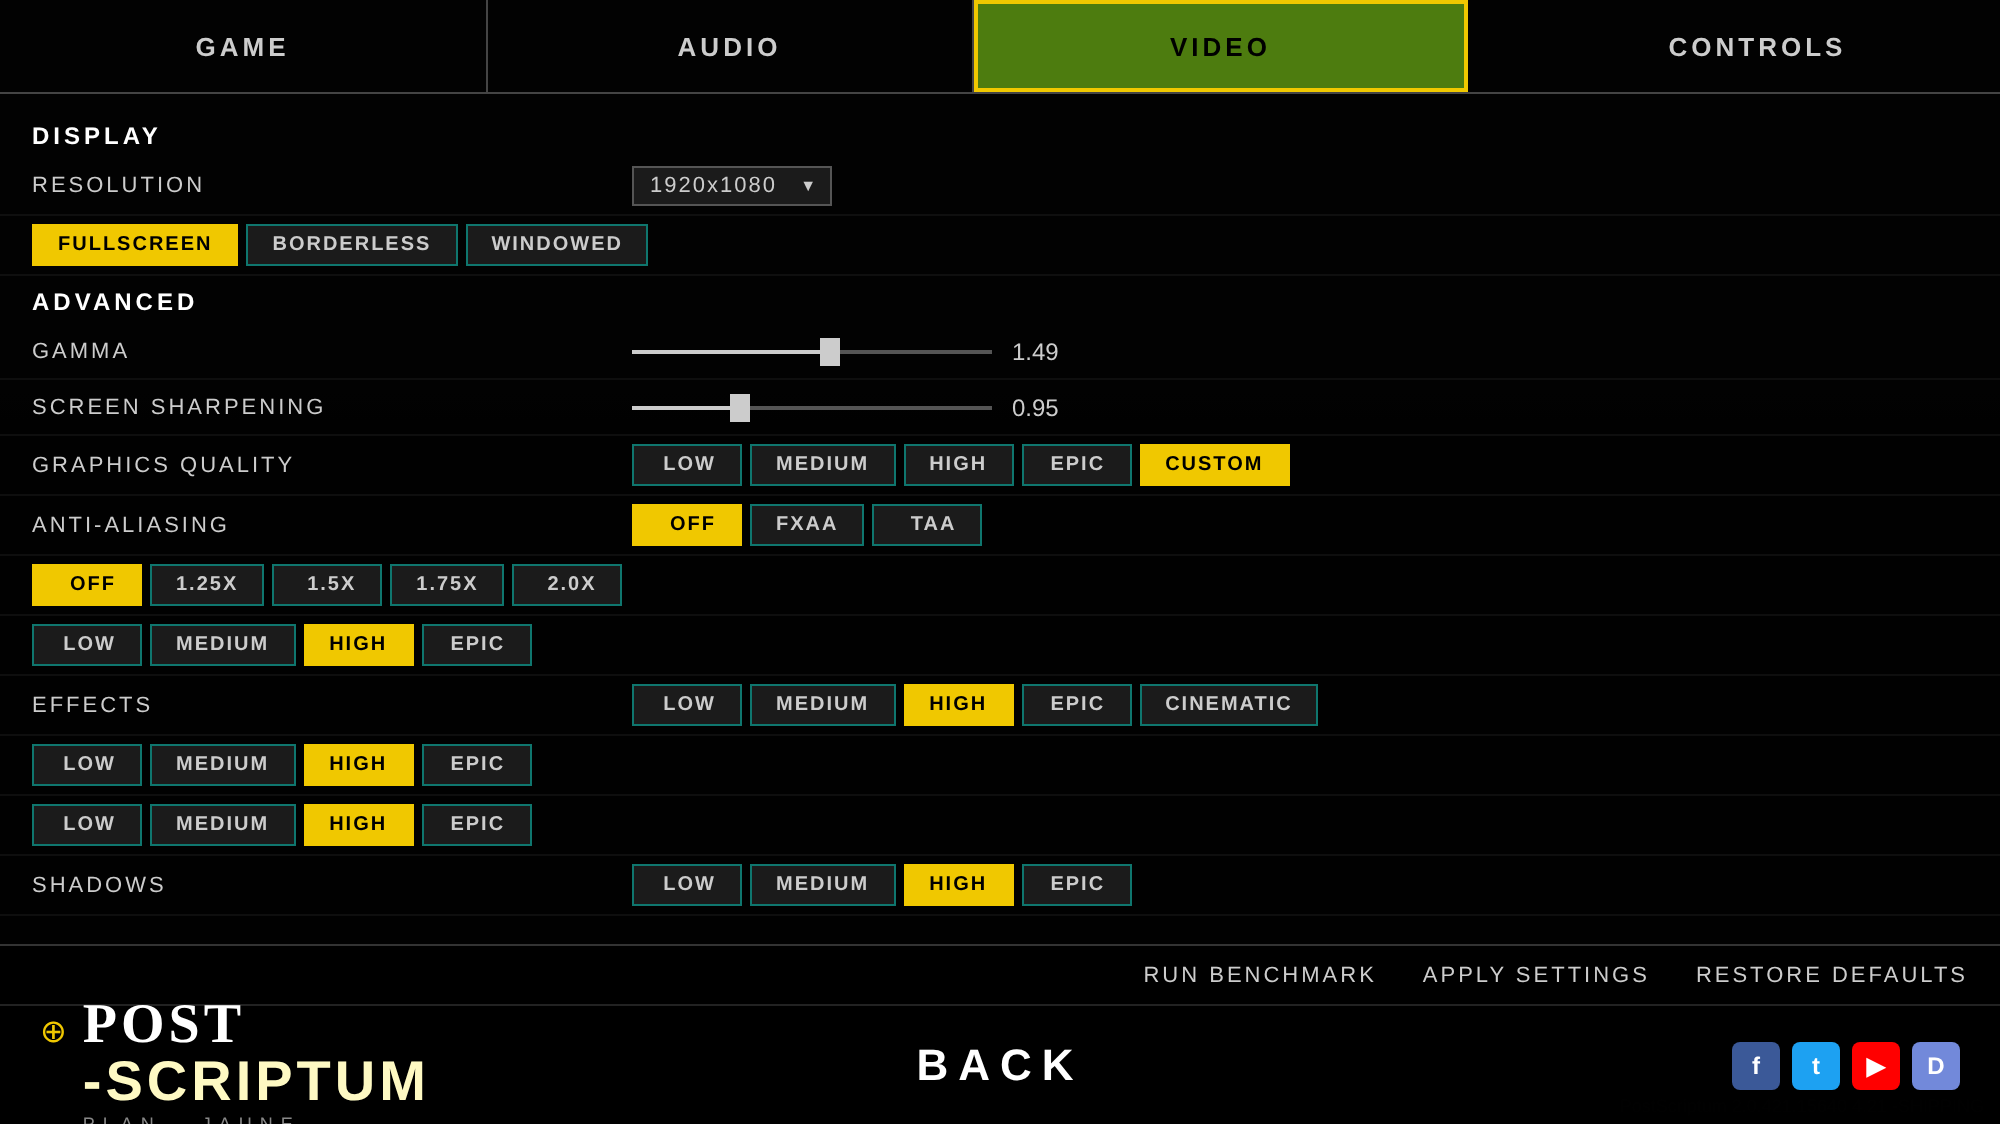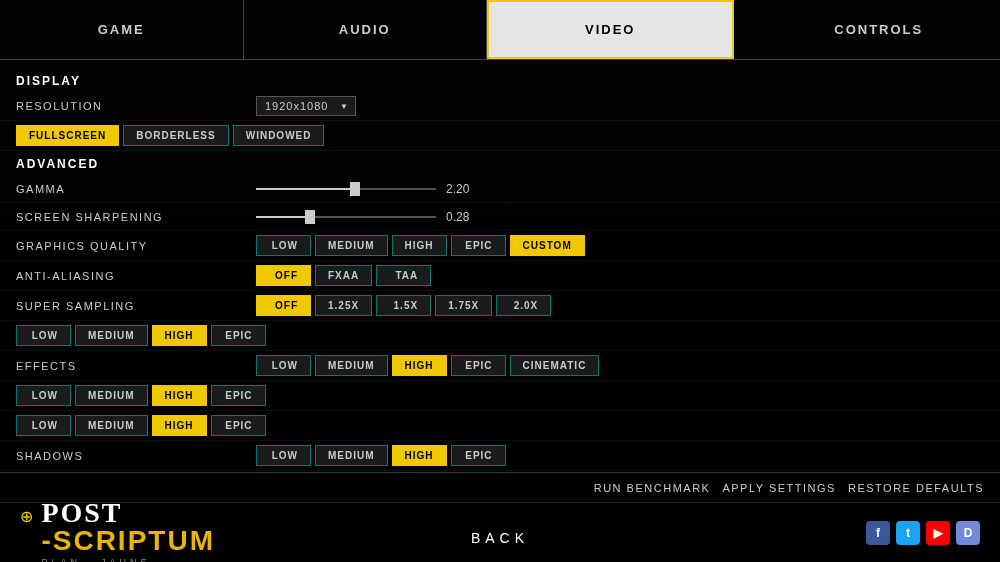--- a/index.html
+++ b/index.html
@@ -33,21 +33,21 @@
       inset: 0;
       z-index: 2;
       display: flex;
       flex-direction: column;
     }
 
     
     .nav-tabs {
       display: flex;
       width: 100%;
-      height: 60px;
+      height: 47px;
       background: rgba(0,0,0,0.85);
       border-bottom: 1px solid #444;
     }
 
     .nav-tab {
       flex: 1;
       display: flex;
       align-items: center;
       justify-content: center;
       color: #ccc;
@@ -55,21 +55,21 @@
       font-weight: bold;
       letter-spacing: 2px;
       cursor: pointer;
       border-right: 1px solid #444;
       text-transform: uppercase;
     }
 
     .nav-tab:last-child { border-right: none; margin-left: 24px; }
 
     .nav-tab.active {
-      background: #e5e5e5;
+      background: #4d7c0f;
       color: #000;
       border: 2px solid #f0c800;
     }
 
     
     .settings-panel {
       flex: 1;
       background: rgba(0,0,0,0.82);
       overflow-y: auto;
       padding: 8px 0;
@@ -96,21 +96,21 @@
       padding: 4px 16px;
       min-height: 28px;
       border-bottom: 1px solid rgba(255,255,255,0.05);
     }
 
     .setting-label {
       color: #ccc;
       font-size: 11px;
       letter-spacing: 1.5px;
       text-transform: uppercase;
-      width: 240px;
+      width: 300px;
       flex-shrink: 0;
     }
 
     .setting-control {
       display: flex;
       align-items: center;
       gap: 4px;
       flex: 1;
     }
 
@@ -193,21 +193,21 @@
     }
 
     
     .bottom-bar {
       background: rgba(0,0,0,0.9);
       height: 30px;
       display: flex;
       align-items: center;
       justify-content: flex-end;
       padding: 0 16px;
-      gap: 12px;
+      gap: 23px;
       border-top: 1px solid #333;
     }
 
     .bottom-btn {
       color: #ccc;
       font-size: 11px;
       letter-spacing: 1.5px;
       text-transform: uppercase;
       cursor: pointer;
     }
@@ -239,22 +239,22 @@
       text-transform: uppercase;
       margin-top: 2px;
     }
 
     .back-btn {
       position: absolute;
       bottom: 16px;
       left: 50%;
       transform: translateX(-50%);
       color: #fff;
-      font-size: 14px;
-      font-weight: normal;
+      font-size: 22px;
+      font-weight: bold;
       letter-spacing: 5px;
       cursor: pointer;
       text-transform: uppercase;
     }
 
     .social-icons {
       display: flex;
       gap: 6px;
       align-items: center;
     }
@@ -342,34 +342,34 @@
     </div>
 
     <div class="setting-row">
       <div class="setting-label">GAMMA</div>
       <div class="setting-control">
         <div class="slider-container">
           <div class="slider-track">
             <div class="slider-fill" style="width: 55%;"></div>
             <div class="slider-thumb" style="left: calc(55% - 5px);"></div>
           </div>
-          <div class="slider-value">2.20</div>
+          <div class="slider-value">1.49</div>
         </div>
       </div>
     </div>
 
     <div class="setting-row">
       <div class="setting-label">SCREEN SHARPENING</div>
       <div class="setting-control">
         <div class="slider-container">
           <div class="slider-track">
             <div class="slider-fill" style="width: 30%;"></div>
             <div class="slider-thumb" style="left: calc(30% - 5px);"></div>
           </div>
-          <div class="slider-value">0.28</div>
+          <div class="slider-value">0.95</div>
         </div>
       </div>
     </div>
 
     <div class="setting-row">
       <div class="setting-label">GRAPHICS QUALITY</div>
       <div class="setting-control">
         <div class="btn">
           <span>LOW</span>
         </div>
@@ -397,21 +397,20 @@
         <div class="btn">
           <span>FXAA</span>
         </div>
         <div class="btn">
           <span>TAA</span>
         </div>
       </div>
     </div>
 
     <div class="setting-row">
-      <div class="setting-label">SUPER SAMPLING</div>
       <div class="setting-control">
         <div class="btn active-yellow">
           <span>Off</span>
         </div>
         <div class="btn">
           <span>1.25x</span>
         </div>
         <div class="btn">
           <span>1.5x</span>
         </div>
@@ -529,21 +528,21 @@
 
   <div class="logo-bar">
     <div>
       <div style="display:flex; align-items:baseline; gap:4px;">
         <span class="post-icon">⊕</span>
         <div>
           <div class="logo-text">
             <span style="color:#fff;font-family:Liberation Serif, serif;">POST</span>
           </div>
           <div class="logo-text">
-            <span style="color:#eab308;">-SCRIPTUM</span>
+            <span style="color:#fef9c3;">-SCRIPTUM</span>
           </div>
           <div class="logo-subtitle">PLAN · JAUNE</div>
         </div>
       </div>
     </div>
 
     <div class="back-btn">BACK</div>
 
     <div class="social-icons">
       <div class="social-icon" style="background:#3b5998;">f</div>

